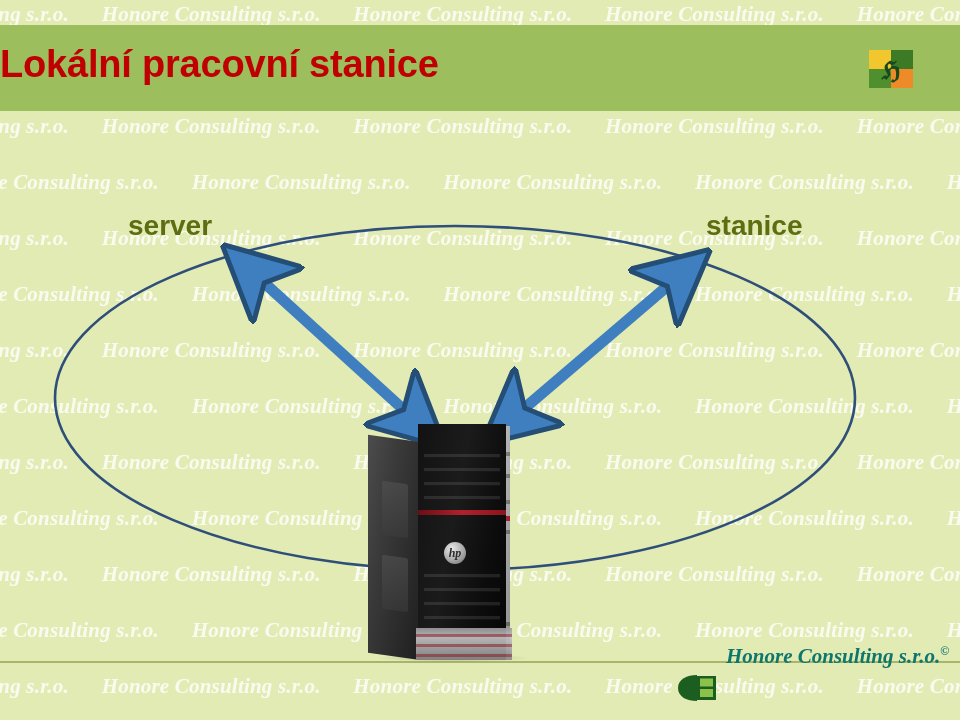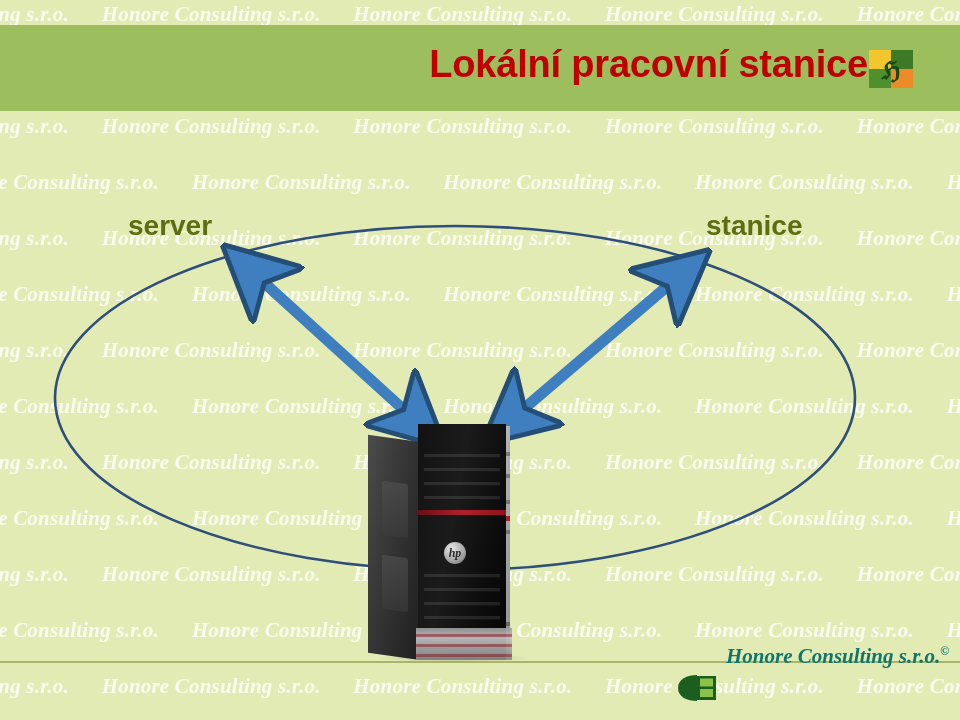--- a/index.html
+++ b/index.html
@@ -45,21 +45,21 @@
     width: 960px;
     height: 86px;
     background: #9cbe5c;
     z-index: 3;
   }
   #page-title {
     position: absolute;
     left: 0;
     top: 43px;
     width: 868px;
-    text-align: right;
+    text-align: left;
     font-size: 38px;
     font-weight: bold;
     color: #c00000;
     letter-spacing: -0.2px;
     z-index: 4;
     font-family: "Liberation Sans", sans-serif;
   }
 
   
   #header-logo {

